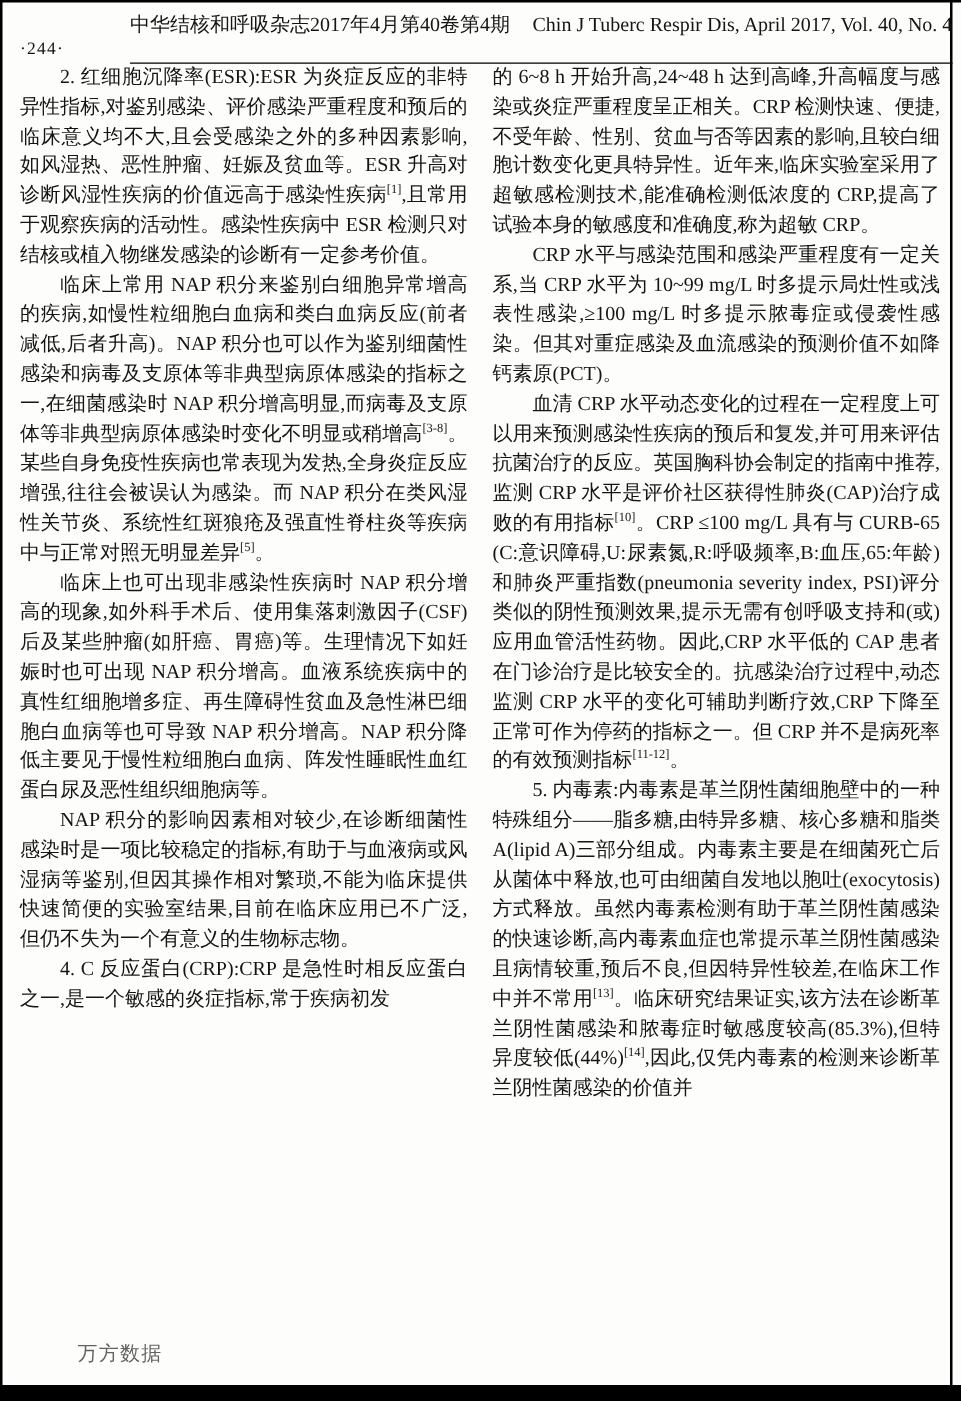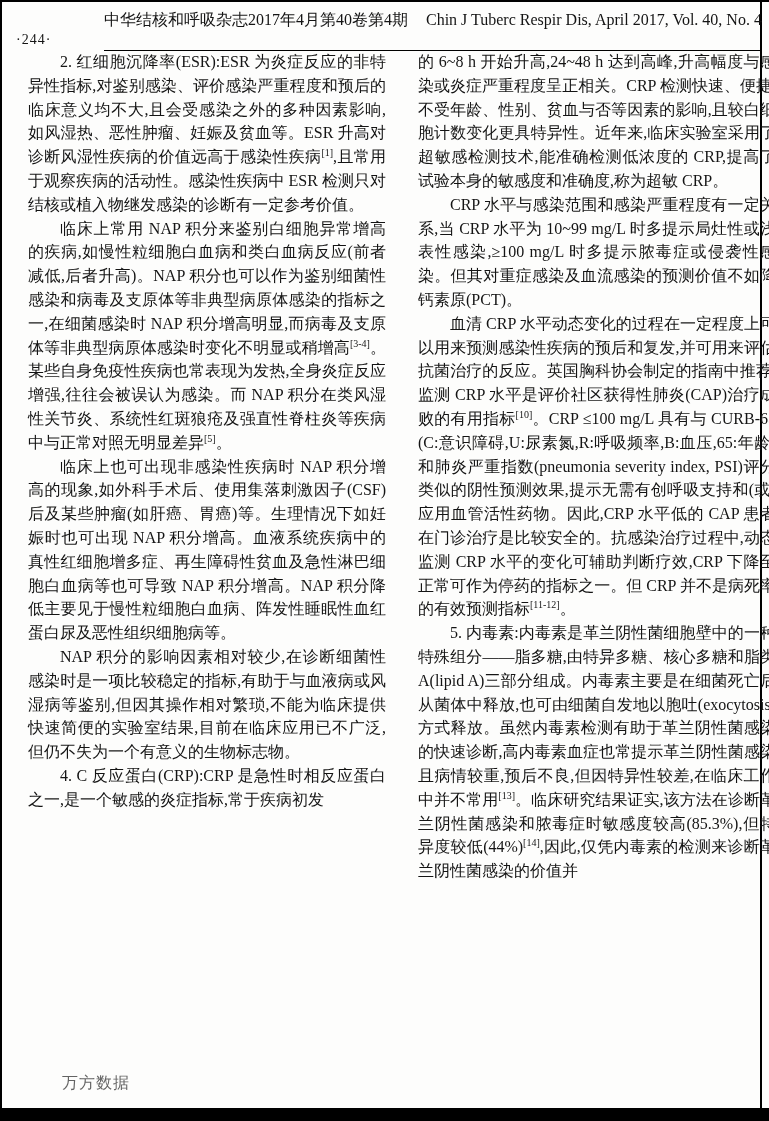--- a/index.html
+++ b/index.html
@@ -44,21 +44,20 @@
 
   .columns{
     position:absolute;top:50px;left:16px;
     width:736px;
     display:flex;
     gap:20px;
   }
   .col{
     width:358px;
     flex:0 0 358px;
-    margin-left:12px;
   }
   .col p{
     margin:0;
     font-size:16px;
     line-height:23.8px;
     text-align:justify;
     text-justify:inter-ideograph;
     text-indent:2em;
     word-break:break-all;
   }
@@ -92,21 +91,21 @@
     <span class="page-number">·244·</span>
     <span class="journal-title">
       <span class="cn">中华结核和呼吸杂志2017年4月第40卷第4期</span>
       <span class="en">Chin J Tuberc Respir Dis, April 2017, Vol. 40, No. 4</span>
     </span>
   </header>
 
   <main class="columns">
     <div class="col">
       <p>2. 红细胞沉降率(ESR):ESR 为炎症反应的非特异性指标,对鉴别感染、评价感染严重程度和预后的临床意义均不大,且会受感染之外的多种因素影响,如风湿热、恶性肿瘤、妊娠及贫血等。ESR 升高对诊断风湿性疾病的价值远高于感染性疾病<sup>[1]</sup>,且常用于观察疾病的活动性。感染性疾病中 ESR 检测只对结核或植入物继发感染的诊断有一定参考价值。</p>
-      <p>临床上常用 NAP 积分来鉴别白细胞异常增高的疾病,如慢性粒细胞白血病和类白血病反应(前者减低,后者升高)。NAP 积分也可以作为鉴别细菌性感染和病毒及支原体等非典型病原体感染的指标之一,在细菌感染时 NAP 积分增高明显,而病毒及支原体等非典型病原体感染时变化不明显或稍增高<sup>[3-4]</sup>。某些自身免疫性疾病也常表现为发热,全身炎症反应增强,往往会被误认为感染。而 NAP 积分在类风湿性关节炎、系统性红斑狼疮及强直性脊柱炎等疾病中与正常对照无明显差异<sup>[5]</sup>。</p>
+      <p>临床上常用 NAP 积分来鉴别白细胞异常增高的疾病,如慢性粒细胞白血病和类白血病反应(前者减低,后者升高)。NAP 积分也可以作为鉴别细菌性感染和病毒及支原体等非典型病原体感染的指标之一,在细菌感染时 NAP 积分增高明显,而病毒及支原体等非典型病原体感染时变化不明显或稍增高<sup>[3-8]</sup>。某些自身免疫性疾病也常表现为发热,全身炎症反应增强,往往会被误认为感染。而 NAP 积分在类风湿性关节炎、系统性红斑狼疮及强直性脊柱炎等疾病中与正常对照无明显差异<sup>[5]</sup>。</p>
       <p>临床上也可出现非感染性疾病时 NAP 积分增高的现象,如外科手术后、使用集落刺激因子(CSF)后及某些肿瘤(如肝癌、胃癌)等。生理情况下如妊娠时也可出现 NAP 积分增高。血液系统疾病中的真性红细胞增多症、再生障碍性贫血及急性淋巴细胞白血病等也可导致 NAP 积分增高。NAP 积分降低主要见于慢性粒细胞白血病、阵发性睡眠性血红蛋白尿及恶性组织细胞病等。</p>
       <p>NAP 积分的影响因素相对较少,在诊断细菌性感染时是一项比较稳定的指标,有助于与血液病或风湿病等鉴别,但因其操作相对繁琐,不能为临床提供快速简便的实验室结果,目前在临床应用已不广泛,但仍不失为一个有意义的生物标志物。</p>
       <p>4. C 反应蛋白(CRP):CRP 是急性时相反应蛋白之一,是一个敏感的炎症指标,常于疾病初发</p>
     </div>
     <div class="col">
       <p class="no-indent">的 6~8 h 开始升高,24~48 h 达到高峰,升高幅度与感染或炎症严重程度呈正相关。CRP 检测快速、便捷,不受年龄、性别、贫血与否等因素的影响,且较白细胞计数变化更具特异性。近年来,临床实验室采用了超敏感检测技术,能准确检测低浓度的 CRP,提高了试验本身的敏感度和准确度,称为超敏 CRP。</p>
       <p>CRP 水平与感染范围和感染严重程度有一定关系,当 CRP 水平为 10~99 mg/L 时多提示局灶性或浅表性感染,≥100 mg/L 时多提示脓毒症或侵袭性感染。但其对重症感染及血流感染的预测价值不如降钙素原(PCT)。</p>
       <p>血清 CRP 水平动态变化的过程在一定程度上可以用来预测感染性疾病的预后和复发,并可用来评估抗菌治疗的反应。英国胸科协会制定的指南中推荐,监测 CRP 水平是评价社区获得性肺炎(CAP)治疗成败的有用指标<sup>[10]</sup>。CRP ≤100 mg/L 具有与 CURB-65(C:意识障碍,U:尿素氮,R:呼吸频率,B:血压,65:年龄)和肺炎严重指数(pneumonia severity index, PSI)评分类似的阴性预测效果,提示无需有创呼吸支持和(或)应用血管活性药物。因此,CRP 水平低的 CAP 患者在门诊治疗是比较安全的。抗感染治疗过程中,动态监测 CRP 水平的变化可辅助判断疗效,CRP 下降至正常可作为停药的指标之一。但 CRP 并不是病死率的有效预测指标<sup>[11-12]</sup>。</p>
       <p>5. 内毒素:内毒素是革兰阴性菌细胞壁中的一种特殊组分——脂多糖,由特异多糖、核心多糖和脂类 A(lipid A)三部分组成。内毒素主要是在细菌死亡后从菌体中释放,也可由细菌自发地以胞吐(exocytosis)方式释放。虽然内毒素检测有助于革兰阴性菌感染的快速诊断,高内毒素血症也常提示革兰阴性菌感染且病情较重,预后不良,但因特异性较差,在临床工作中并不常用<sup>[13]</sup>。临床研究结果证实,该方法在诊断革兰阴性菌感染和脓毒症时敏感度较高(85.3%),但特异度较低(44%)<sup>[14]</sup>,因此,仅凭内毒素的检测来诊断革兰阴性菌感染的价值并</p>
     </div>

